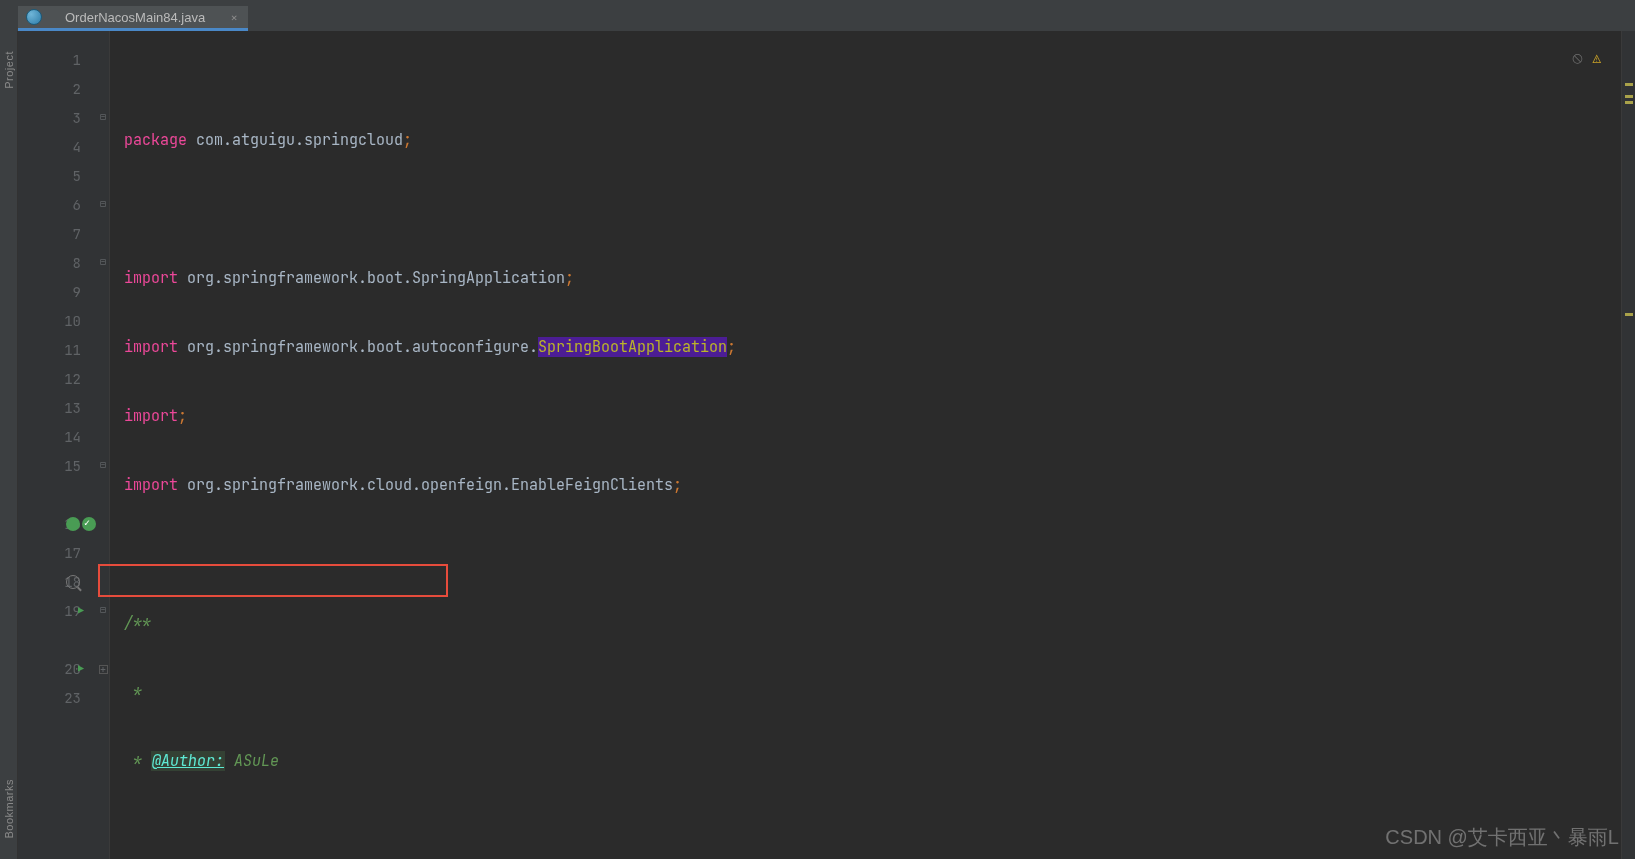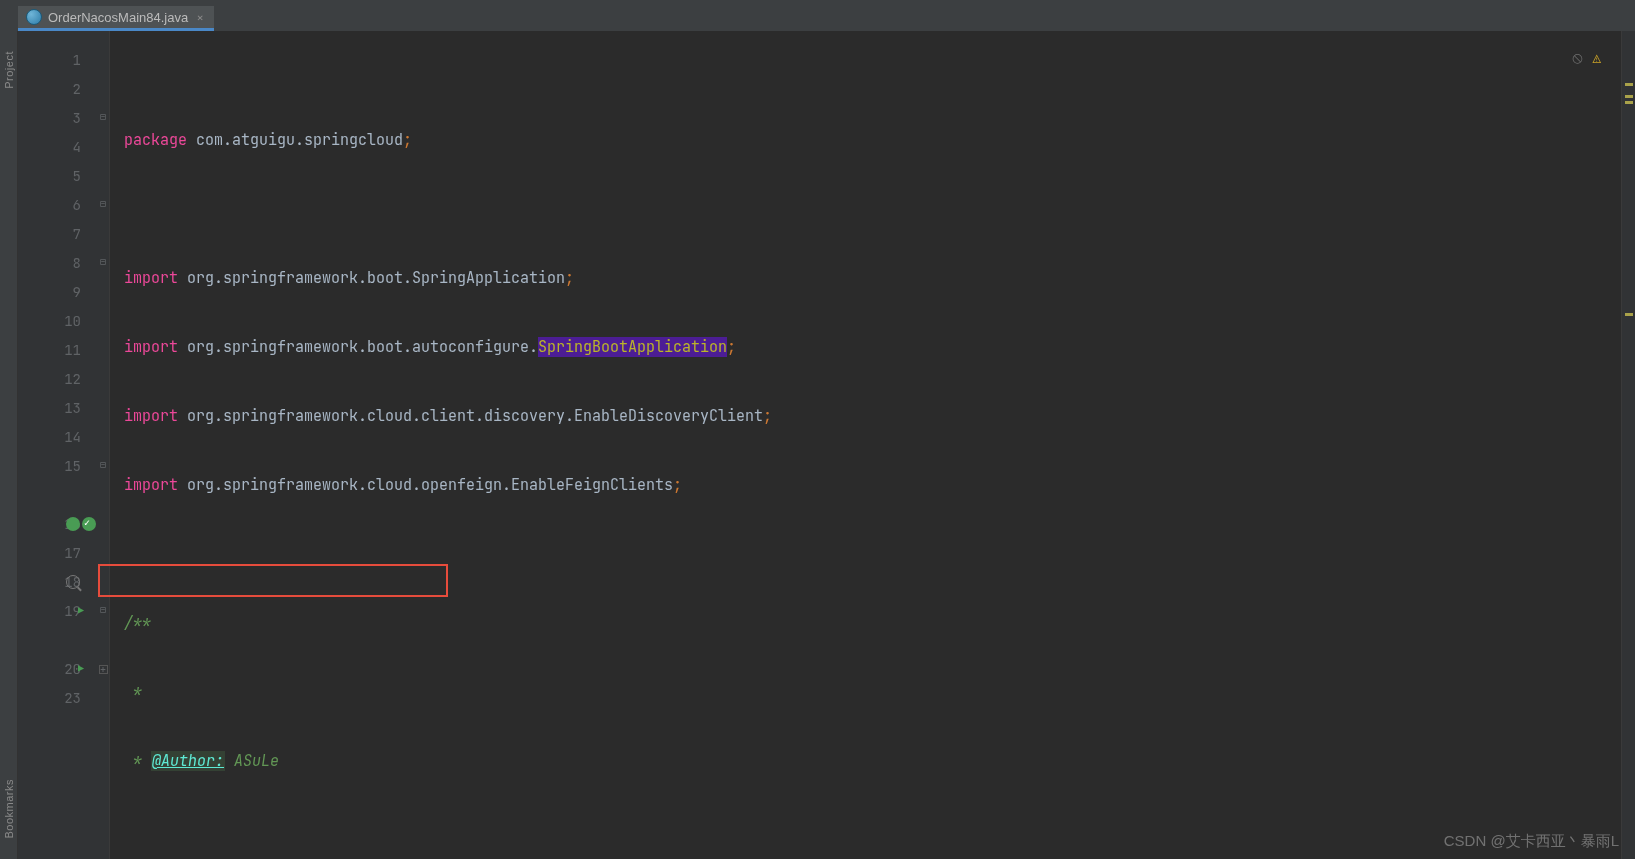--- a/index.html
+++ b/index.html
@@ -23,21 +23,21 @@
   display: flex;
   align-items: center;
   padding-left: 18px;
 }
 .tab {
   background: #4e5254;
   height: 25px;
   display: flex;
   align-items: center;
   padding: 0 8px;
-  gap: 6px;
+  gap: 23px;
   border-bottom: 3px solid #4a88c7;
 }
 .tab-icon {
   width: 16px;
   height: 16px;
   position: relative;
 }
 .tab-icon::before {
   content: "";
   position: absolute;
@@ -158,21 +158,21 @@
   position: absolute;
   border: 2px solid #e74c3c;
   pointer-events: none;
 }
 .watermark {
   position: absolute;
   bottom: 8px;
   right: 16px;
   color: rgba(200,200,200,.45);
   font-family: sans-serif;
-  font-size: 15px;
+  font-size: 20px;
 }
 .right-rail {
   width: 14px;
   background: #313335;
   border-left: 1px solid #3a3a3a;
   position: relative;
 }
 .rail-icon {
   position: absolute;
   right: 20px;
@@ -312,21 +312,21 @@
     <div class="code-area">
       <div class="rail-icon">
         <span class="eye-off">⦸</span>
         <span class="warn-tri">⚠</span>
       </div>
 
       <div class="code-row"><span class="kw">package</span><span class="ident"> com.atguigu.springcloud</span><span class="semi">;</span></div>
       <div class="code-row"></div>
       <div class="code-row"><span class="kw">import</span><span class="ident"> org.springframework.boot.SpringApplication</span><span class="semi">;</span></div>
       <div class="code-row"><span class="kw">import</span><span class="ident"> org.springframework.boot.autoconfigure.</span><span class="str-hl">SpringBootApplication</span><span class="semi">;</span></div>
-      <div class="code-row"><span class="kw">import</span><span class="ident"> org.springframework.cloud.client.discovery.EnableDiscoveryClient</span><span class="semi">;</span></div>
+      <div class="code-row"><span class="kw">import</span><span class="semi">;</span></div>
       <div class="code-row"><span class="kw">import</span><span class="ident"> org.springframework.cloud.openfeign.EnableFeignClients</span><span class="semi">;</span></div>
       <div class="code-row"></div>
       <div class="code-row"><span class="comment-green">/**</span></div>
       <div class="code-row"><span class="comment-green"> *</span></div>
       <div class="code-row"><span class="comment-green"> * </span><span class="doctag">@Author:</span><span class="comment-green"> ASuLe</span></div>
       
       
       
       
       

